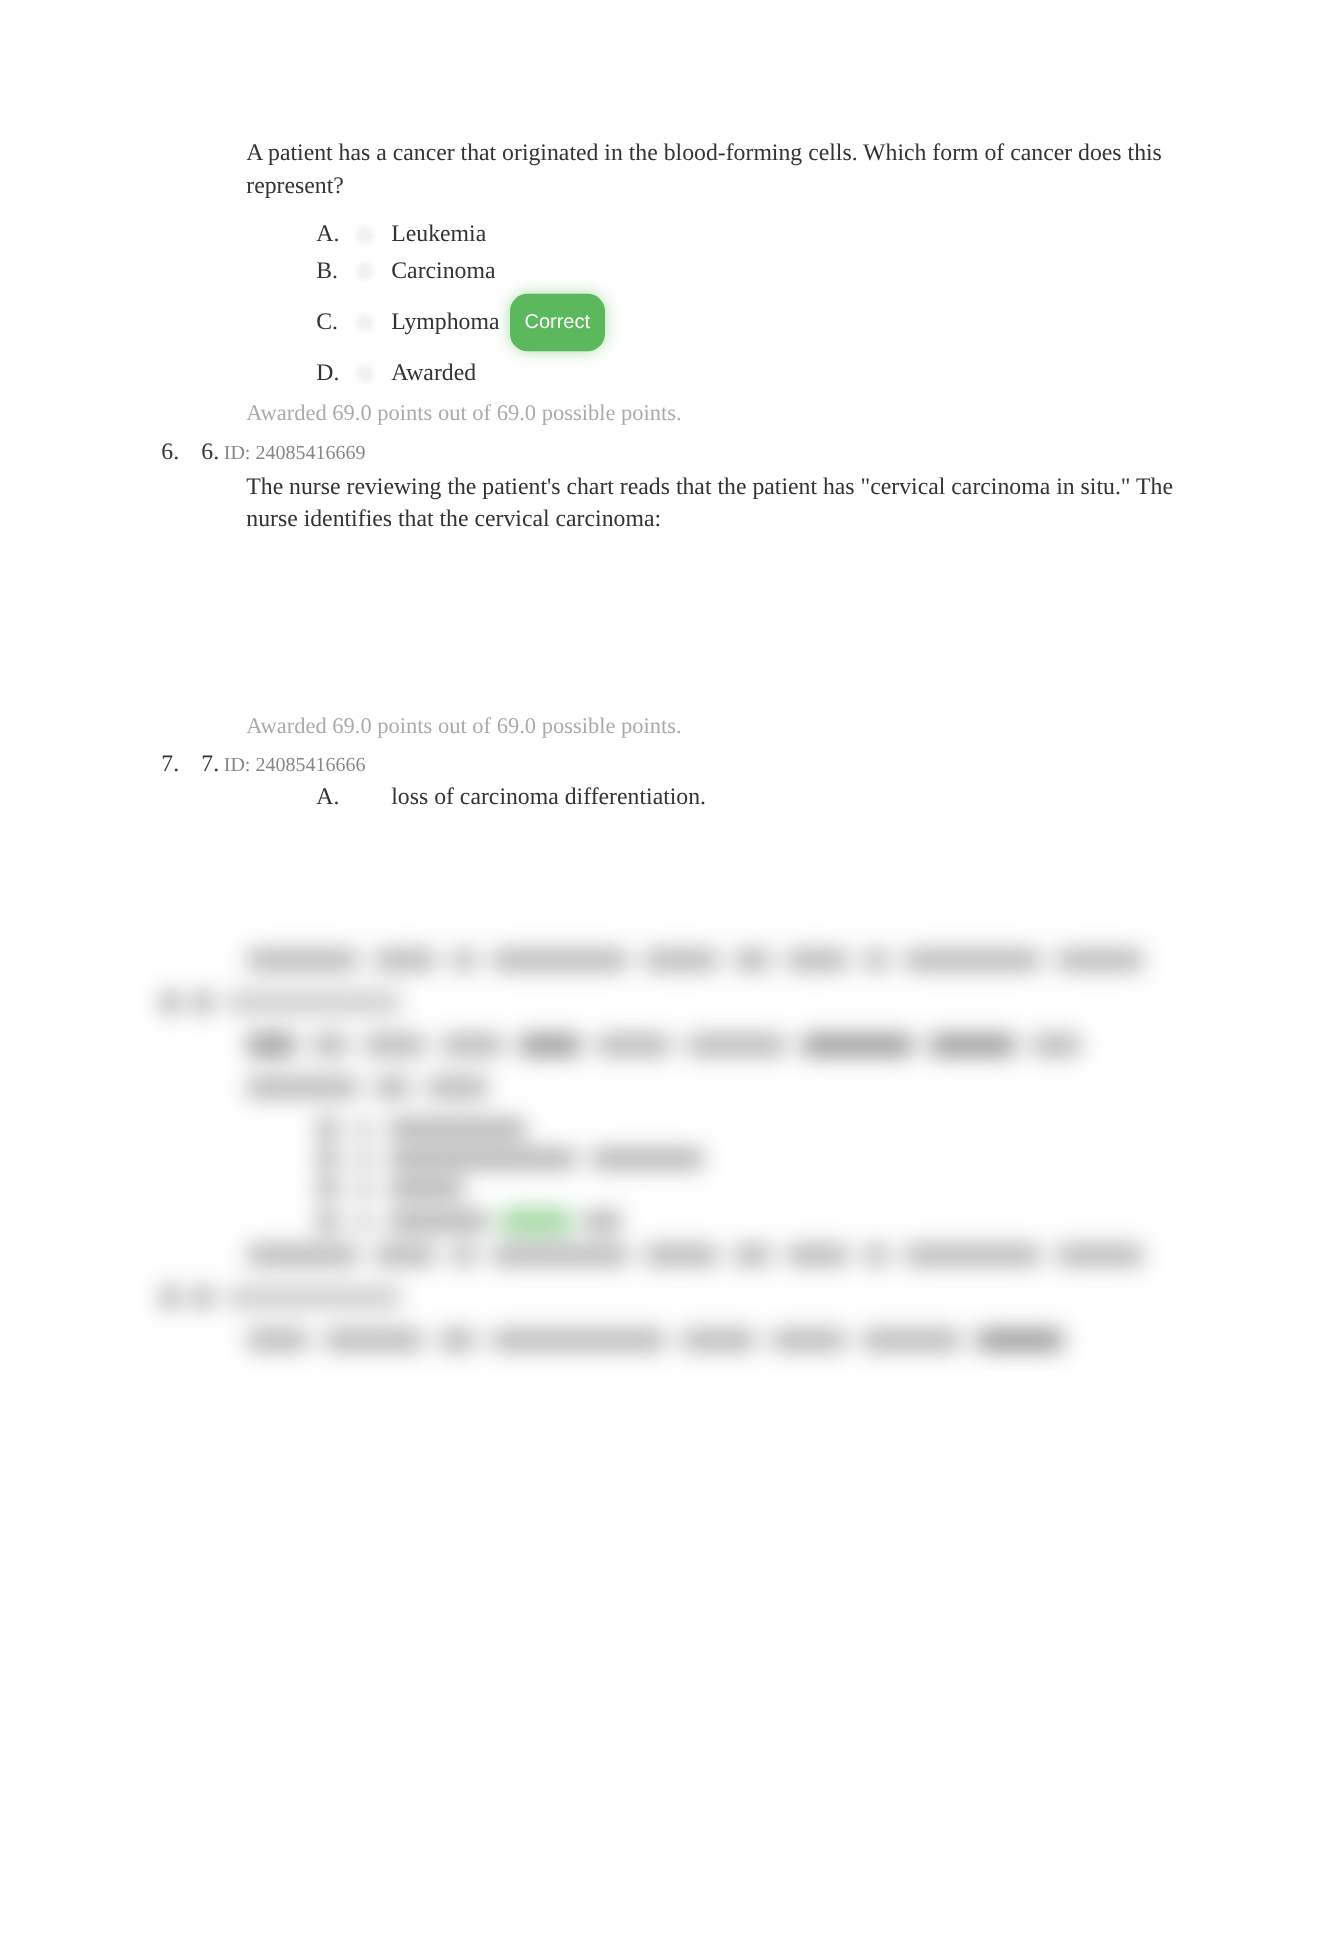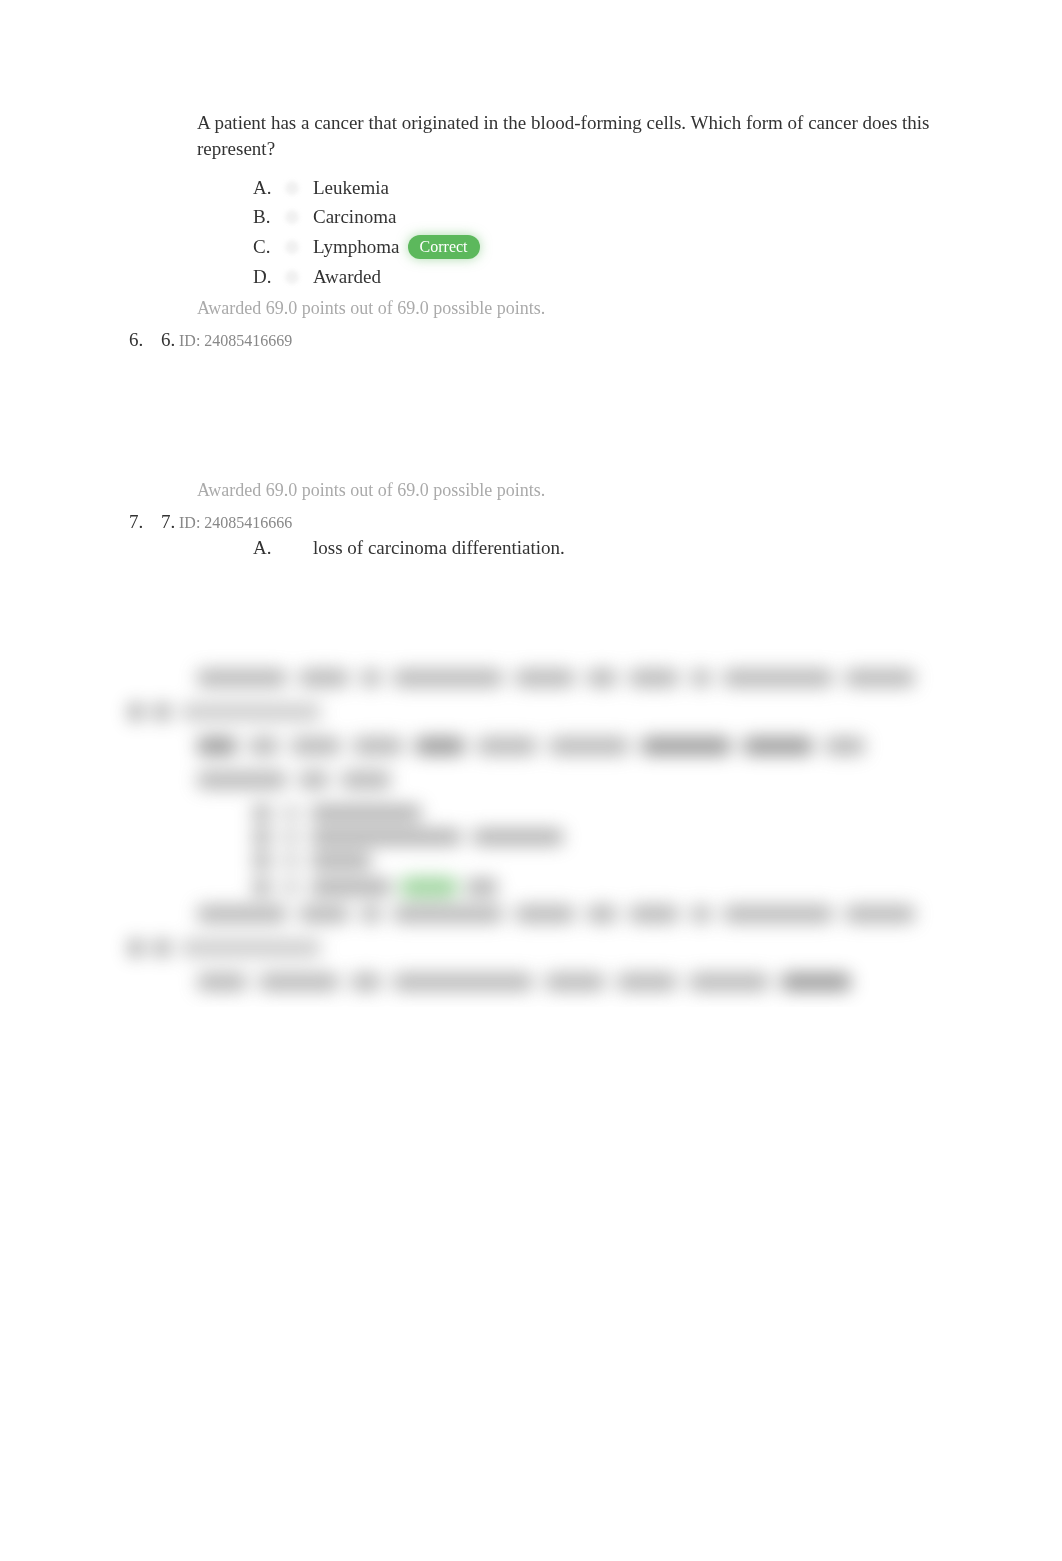--- a/index.html
+++ b/index.html
@@ -66,24 +66,24 @@
     
     .choice-text {
       color: #333333;
     }
     
     .correct-badge {
       display: inline-block;
       background: #5cb85c;
       color: #ffffff;
       font-size: 16px;
-      padding: 3px 12px;
+      padding: 14px 12px;
       border-radius: 14px;
       margin-left: 8px;
-      font-family: Liberation Serif, serif;
+      font-family: Liberation Sans, sans-serif;
       box-shadow: 0 0 12px rgba(92,184,92,0.5);
     }
     
     .points-text {
       font-size: 18px;
       color: #aaaaaa;
       margin-bottom: 10px;
     }
     
     .question-header {
@@ -217,20 +217,21 @@
 
     <div class="points-text">Awarded 69.0 points out of 69.0 possible points.</div>
   </div>
 
   <div>
     <div class="question-header">
       <span class="q-num-outer">6.</span>
       <span class="q-num-inner">6.</span>
       <span class="q-id">ID: 24085416669</span>
     </div>
+    <div class="question-text">The nurse reviewing the patient's chart reads that the patient has "cervical carcinoma in situ." The nurse identifies that the cervical carcinoma:</div>
 
     <div class="blur-gap"></div>
 
     <div class="points-text">Awarded 69.0 points out of 69.0 possible points.</div>
   </div>
 
   <div>
     <div class="question-header">
       <span class="q-num-outer">7.</span>
       <span class="q-num-inner">7.</span>

